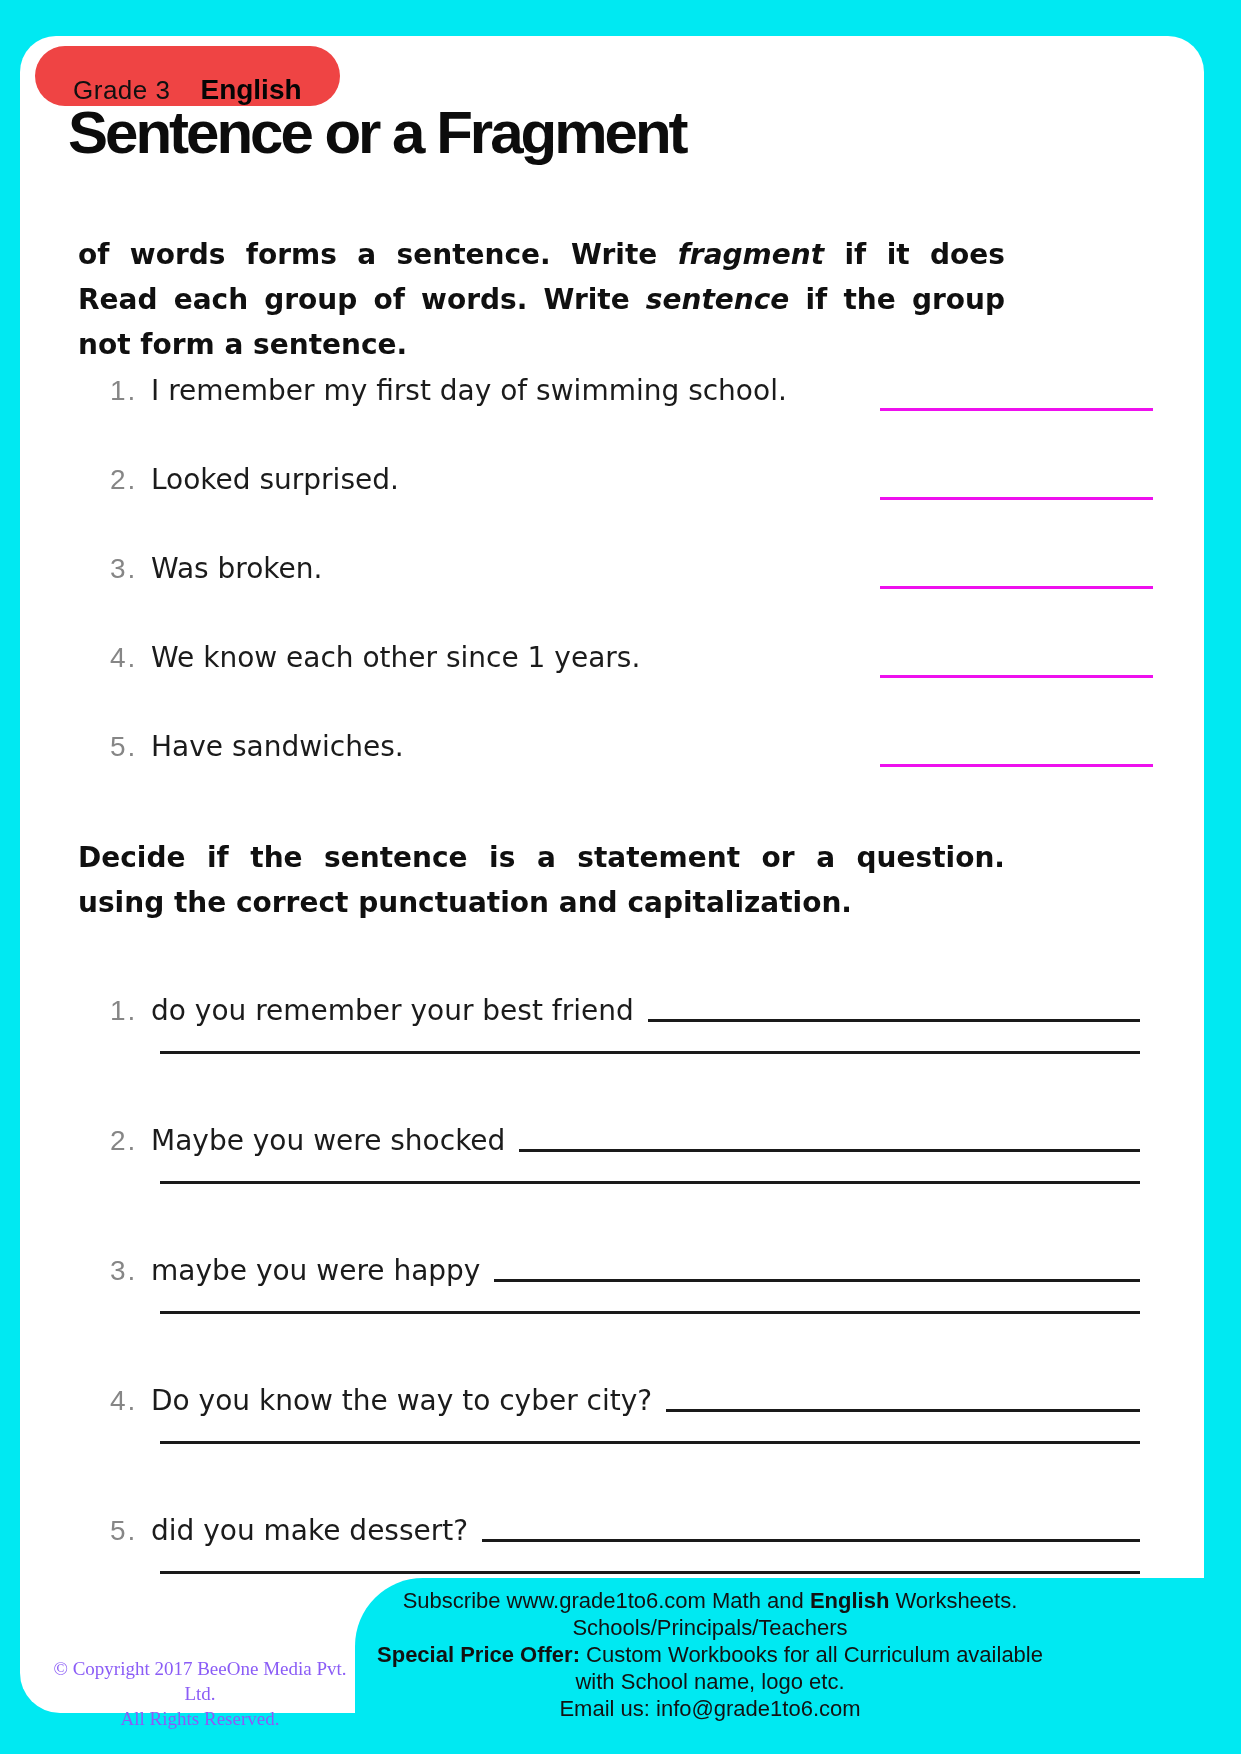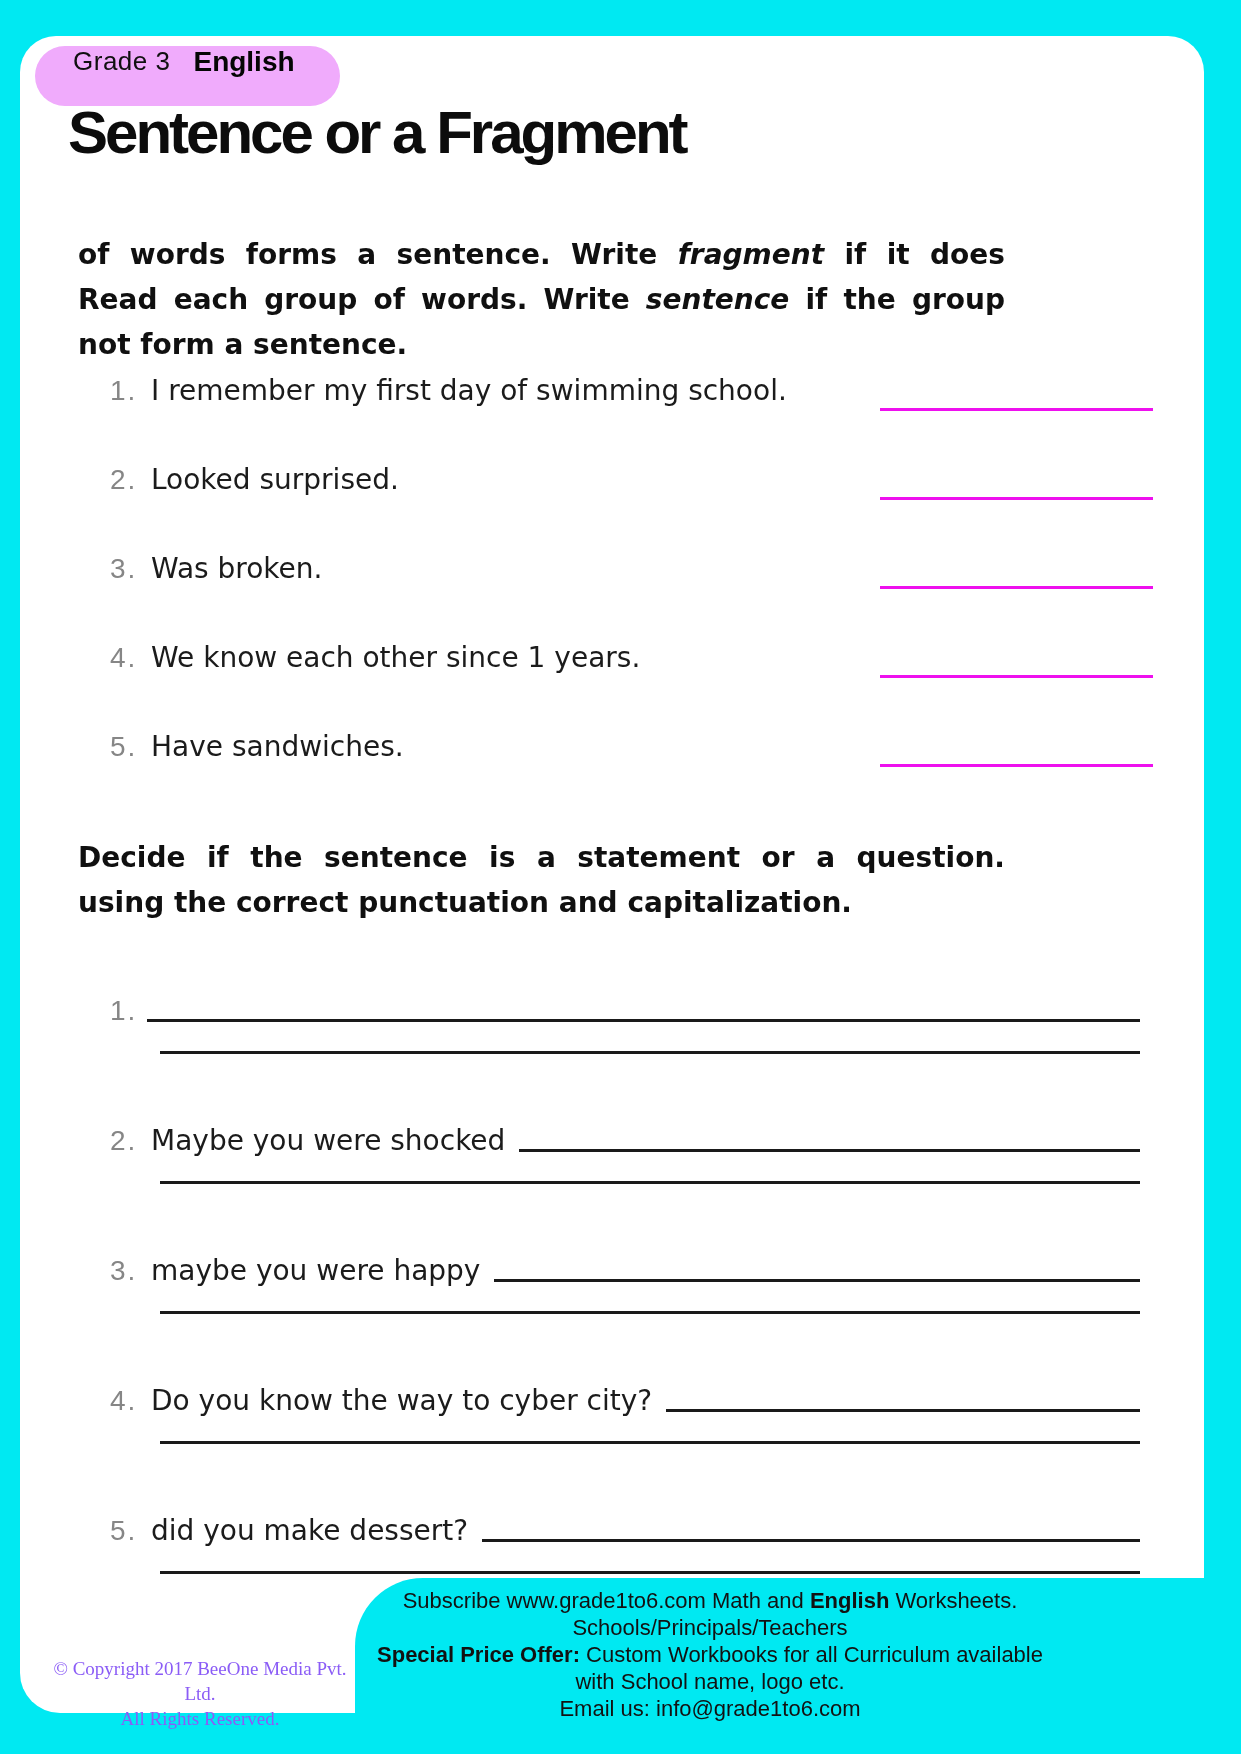--- a/index.html
+++ b/index.html
@@ -17,26 +17,26 @@
     width: 1184px; height: 1677px;
     background: #ffffff;
     border-radius: 36px 36px 36px 40px;
     z-index: 1;
   }
   
   .badge {
     position: absolute;
     left: 15px; top: 10px;
     width: 305px; height: 60px;
-    background: #f0abfc;
+    background: #ef4444;
     border-radius: 30px;
     display: flex;
-    align-items: flex-start;
+    align-items: flex-end;
     padding-left: 38px;
-    gap: 23px;
+    gap: 30px;
     z-index: 3;
   }
   .badge .grade { font-size: 26px; color: #101010; letter-spacing: 0.5px; }
   .badge .subject { font-size: 28px; font-weight: 700; color: #050505; }
   
   .title {
     position: absolute;
     left: 48px; top: 62px;
     width: 1100px;
     font-size: 60px;
@@ -207,20 +207,21 @@
 
 
       <div class="instr-line"><span>using the correct punctuation and capitalization.</span></div>
     </div>
 
   <div class="s2-list">
 
       <div class="s2-row">
         <div class="s2-line1">
           <span class="num">1.</span>
+          <span class="item-text">do you remember your best friend</span>
           <div class="fill-line"></div>
         </div>
         <div class="full-line"></div>
       </div>
 
       <div class="s2-row">
         <div class="s2-line1">
           <span class="num">2.</span>
           <span class="item-text">Maybe you were shocked</span>
           <div class="fill-line"></div>

